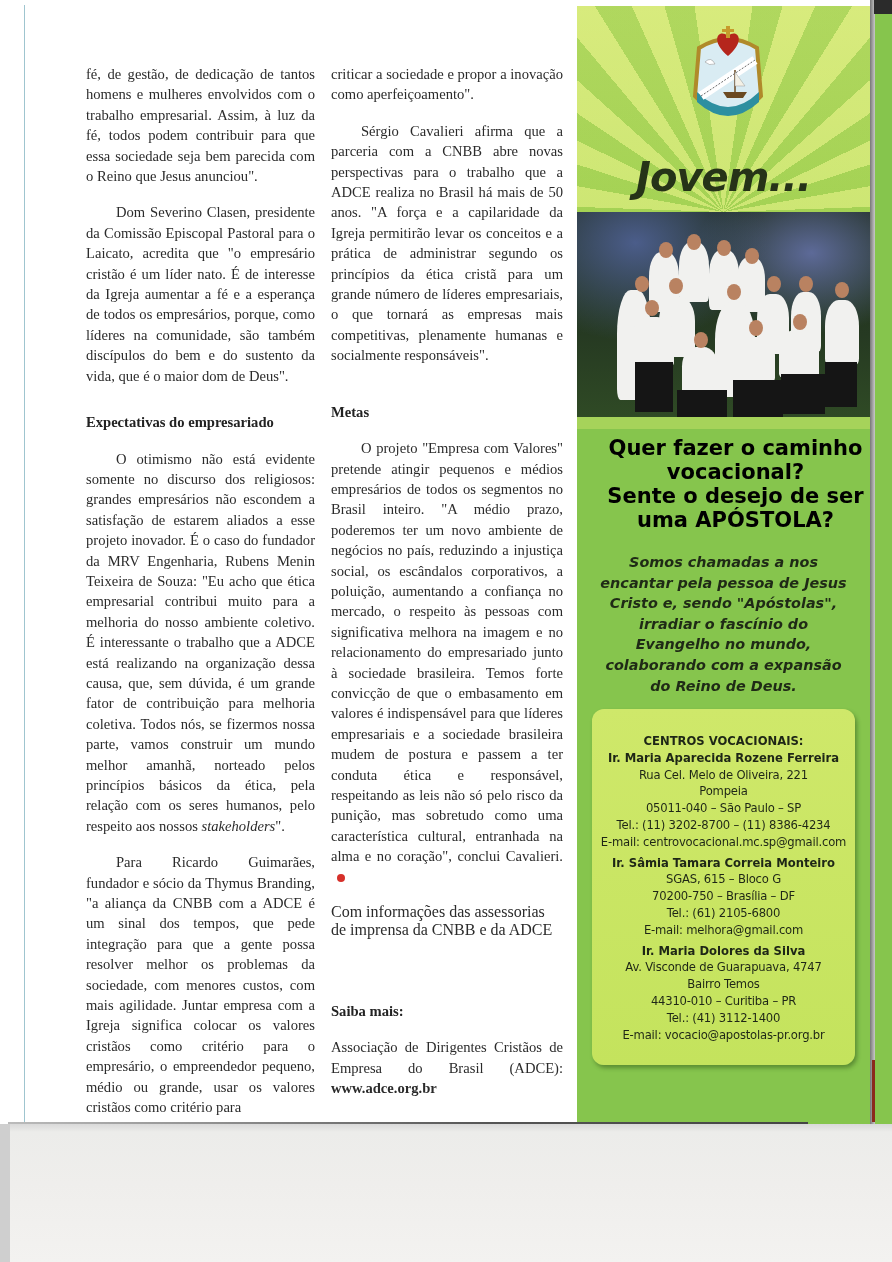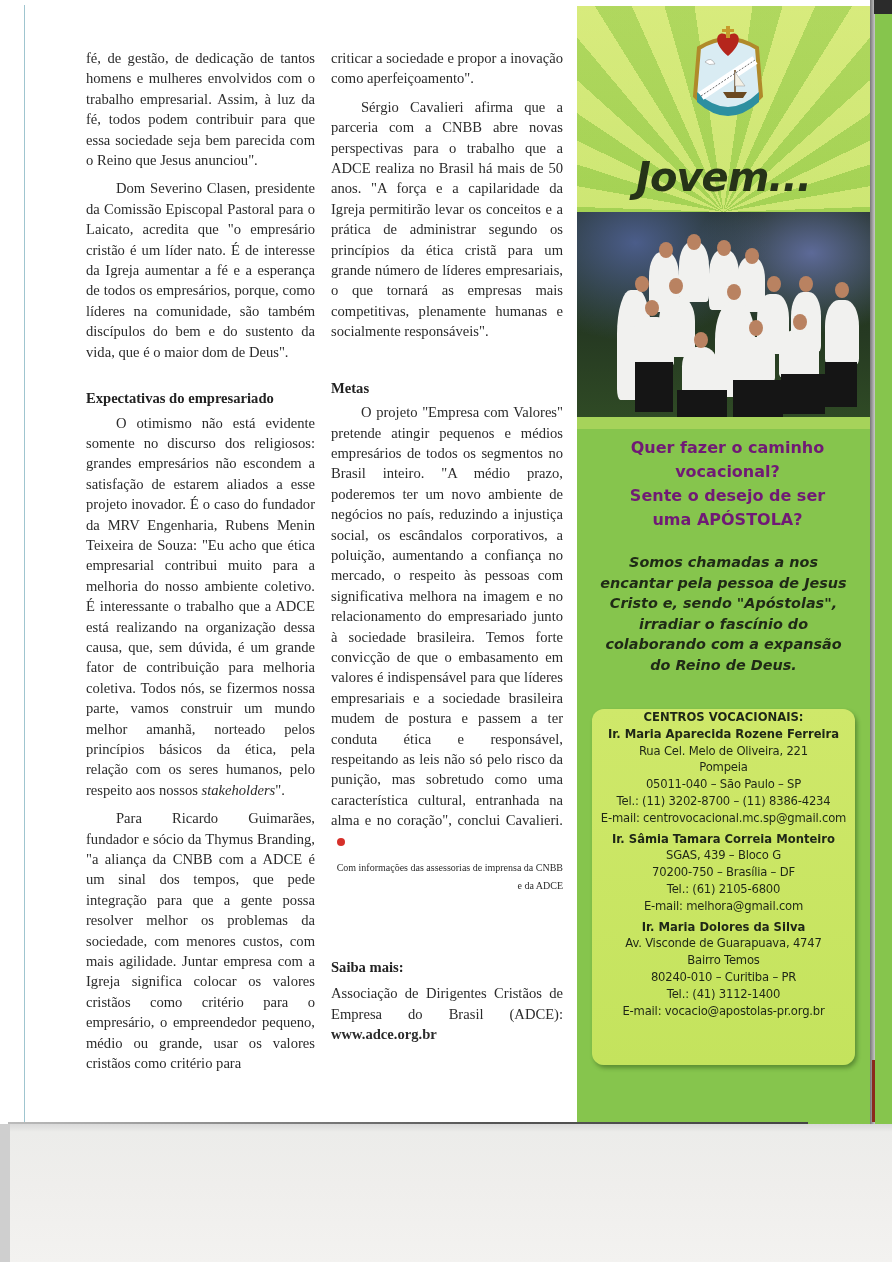--- a/index.html
+++ b/index.html
@@ -42,35 +42,35 @@
       position: absolute; left: 872px; top: 1060px; width: 3px; height: 62px;
       background: #8b2a1c;
     }
 
     
     .col {
       position: absolute; top: 48px;
       font-size: 14.6px; line-height: 20.4px; text-align: justify;
       color: #2b2b2b;
     }
-    .col p { margin: 0 0 8px 0; text-indent: 30px; }
+    .col p { margin: 16px 0 8px 0; text-indent: 30px; }
     .col p.noindent { text-indent: 0; }
     .col h3 {
       margin: 0 0 4px 0; font-size: 14.6px; font-weight: bold; color: #222;
     }
     .col1 { left: 86px; width: 229px; }
     .col2 { left: 331px; width: 232px; }
     .gap-h3-1 { height: 18px; }
     .gap-h3-2 { height: 28px; }
     .end-dot {
       display: inline-block; width: 8px; height: 8px; border-radius: 50%;
       background: #d6302a; margin-left: 6px; vertical-align: middle;
     }
     .source-note {
-      font-size: 10px; line-height: 18px; text-align: right; margin-top: 18px;
+      font-size: 16px; line-height: 18px; text-align: left; margin-top: 18px;
       text-indent: 0 !important;
     }
     .saiba { margin-top: 62px; }
     .saiba h3 { margin-bottom: 6px; }
     .url { font-weight: bold; }
 
     
     .ad {
       position: absolute; left: 577px; top: 6px; width: 330px; height: 1119px;
       background: #86c54d;
@@ -104,38 +104,38 @@
     .photo .head {
       position: absolute; width: 14px; height: 16px; border-radius: 50%;
       background: #b98261;
     }
     .photo .skirt { position: absolute; background: #151515; }
     .ad-band {
       position: absolute; left: 0; top: 411px; width: 293px; height: 12px;
       background: #a6d35a;
     }
     .ad-headline {
-      position: absolute; left: 4px; top: 430px; width: 293px; text-align: center;
+      position: absolute; left: 12px; top: 430px; width: 293px; text-align: center;
       font-family: "DejaVu Sans", sans-serif; font-weight: bold;
-      font-size: 16px; line-height: 24px; color: #701a75;
+      font-size: 21px; line-height: 24px; color: #000000;
     }
     .ad-body {
       position: absolute; left: 10px; top: 546px; width: 273px; text-align: center;
       font-family: "DejaVu Sans", sans-serif; font-weight: bold; font-style: italic;
       font-size: 14.4px; line-height: 20.6px; color: #1f2a16;
     }
     .contacts {
       position: absolute; left: 15px; top: 703px; width: 263px; height: 356px;
       background: linear-gradient(to bottom, #cfe86a, #c4e35d);
       border-radius: 12px;
       box-shadow: 2px 3px 4px rgba(40,70,20,0.45);
       text-align: center;
       font-family: "DejaVu Sans", sans-serif; font-size: 11.6px; line-height: 16.8px;
       color: #1e2616;
-      padding-top: 0; box-sizing: border-box;
+      padding-top: 24px; box-sizing: border-box;
     }
     .contacts .ct-title, .contacts .ct-name { font-weight: bold; }
     .contacts .ct-block { margin-bottom: 4px; }
     .contacts .ct-line { white-space: nowrap; letter-spacing: -0.2px; }
   </style>
 </head>
 <body>
 
 <div class="page">
   <div class="page-edge-left"></div>
@@ -226,49 +226,50 @@
       <div>vocacional?</div>
       <div>Sente o desejo de ser</div>
       <div>uma APÓSTOLA?</div>
     </div>
 
     <div class="ad-body">
       <div>Somos chamadas a nos</div>
       <div>encantar pela pessoa de Jesus</div>
       <div>Cristo e, sendo "Apóstolas",</div>
       <div>irradiar o fascínio do</div>
+      <div>Evangelho no mundo,</div>
       <div>colaborando com a expansão</div>
       <div>do Reino de Deus.</div>
     </div>
 
     <div class="contacts">
       <div class="ct-title">CENTROS VOCACIONAIS:</div>
 
       <div class="ct-block">
         <div class="ct-name">Ir. Maria Aparecida Rozene Ferreira</div>
         <div class="ct-line">Rua Cel. Melo de Oliveira, 221</div>
         <div class="ct-line">Pompeia</div>
         <div class="ct-line">05011-040 – São Paulo – SP</div>
         <div class="ct-line">Tel.: (11) 3202-8700 – (11) 8386-4234</div>
         <div class="ct-line">E-mail: centrovocacional.mc.sp@gmail.com</div>
       </div>
 
       <div class="ct-block">
         <div class="ct-name">Ir. Sâmia Tamara Correia Monteiro</div>
-        <div class="ct-line">SGAS, 439 – Bloco G</div>
+        <div class="ct-line">SGAS, 615 – Bloco G</div>
         <div class="ct-line">70200-750 – Brasília – DF</div>
         <div class="ct-line">Tel.: (61) 2105-6800</div>
         <div class="ct-line">E-mail: melhora@gmail.com</div>
       </div>
 
       <div class="ct-block">
         <div class="ct-name">Ir. Maria Dolores da Silva</div>
         <div class="ct-line">Av. Visconde de Guarapuava, 4747</div>
         <div class="ct-line">Bairro Temos</div>
-        <div class="ct-line">80240-010 – Curitiba – PR</div>
+        <div class="ct-line">44310-010 – Curitiba – PR</div>
         <div class="ct-line">Tel.: (41) 3112-1400</div>
         <div class="ct-line">E-mail: vocacio@apostolas-pr.org.br</div>
       </div>
     </div>
   </div>
 
   <div class="right-edge"></div>
   <div class="right-edge-dark"></div>
   <div class="right-red"></div>
 </div>

